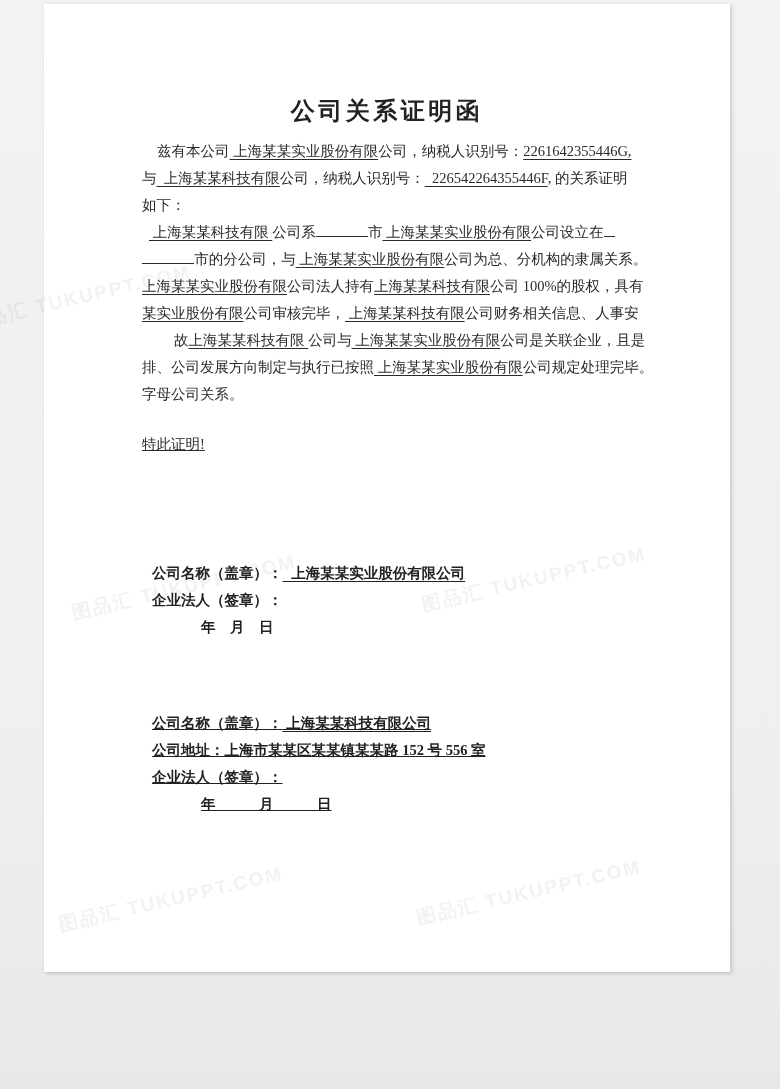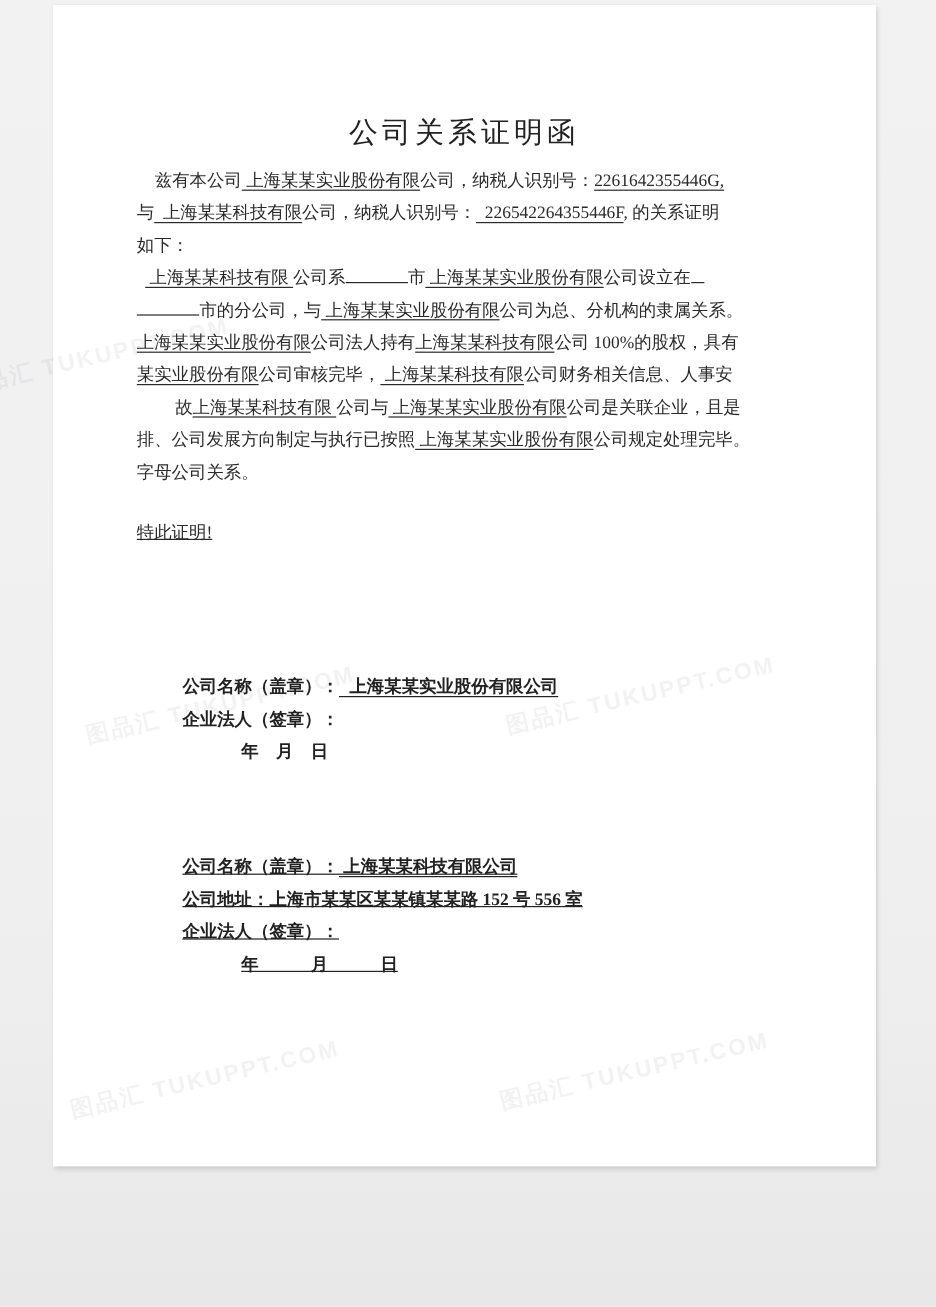--- a/index.html
+++ b/index.html
@@ -8,26 +8,26 @@
     background:linear-gradient(180deg,#f2f2f3 0%,#efeff0 70%,#e8e8e9 100%);
     font-family:"Liberation Serif","DejaVu Serif",serif;
   }
   .page{
     position:absolute;left:44px;top:4px;width:686px;height:968px;
     background:#ffffff;
     box-shadow:2px 2px 4px rgba(0,0,0,.15),0 0 1px rgba(0,0,0,.12);
   }
   .doc-title{
     margin-top:94px;text-align:center;
-    font-size:24px;line-height:26px;font-weight:400;letter-spacing:3.5px;
+    font-size:24px;line-height:26px;font-weight:700;letter-spacing:3.5px;
     color:#222222;
   }
   .doc-body{
     position:relative;z-index:1;
-    margin:14px 0 0 70px;width:505px;
+    margin:14px 0 0 98px;width:505px;
     font-size:14.5px;color:#2a2a2a;
   }
   .line{line-height:27px;height:27px;white-space:nowrap;}
   .u{text-decoration:underline;text-underline-offset:3px;text-decoration-thickness:1px;}
   .blank{
     display:inline-block;height:14px;vertical-align:baseline;
     border-bottom:1px solid #2a2a2a;
   }
   .closing{margin-top:23px;text-decoration:underline;}
   .sign-block{

